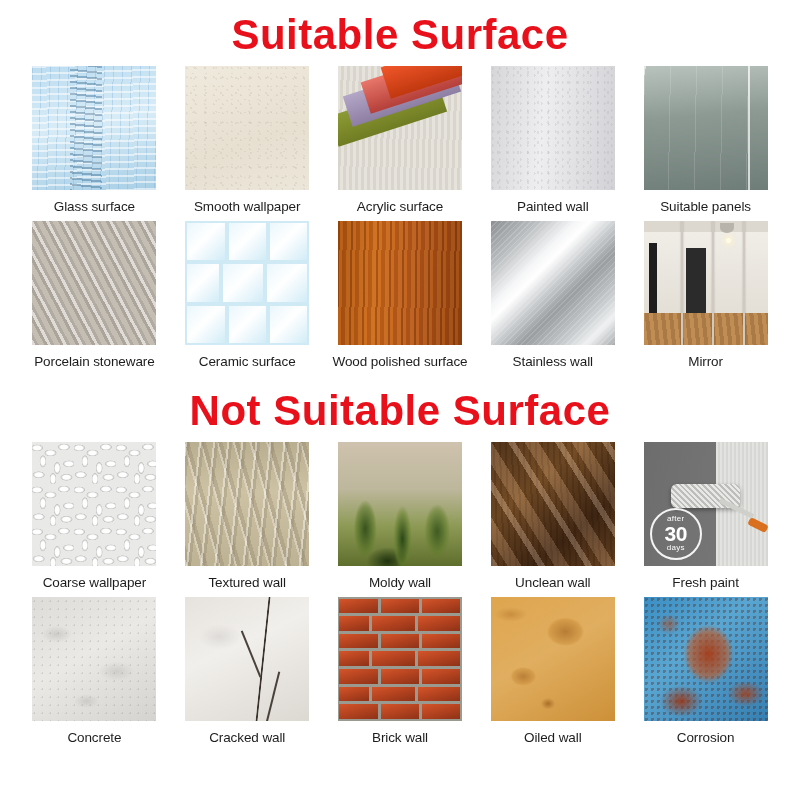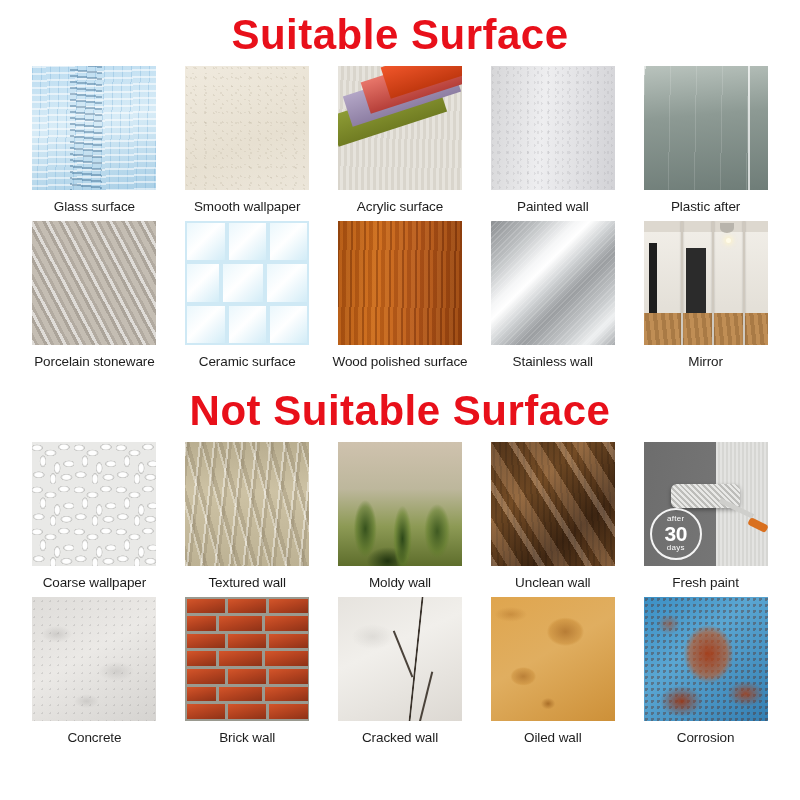--- a/index.html
+++ b/index.html
@@ -363,21 +363,21 @@
       <div class="caption">Acrylic surface</div>
     </div>
 
     <div class="cell">
       <div class="thumb tex-painted-wall"></div>
       <div class="caption">Painted wall</div>
     </div>
 
     <div class="cell">
       <div class="thumb tex-plastic-panels"></div>
-      <div class="caption">Plastic after</div>
+      <div class="caption">Suitable panels</div>
     </div>
   </div>
 
   <div class="grid-row">
 
     <div class="cell">
       <div class="thumb tex-porcelain"></div>
       <div class="caption">Porcelain stoneware</div>
     </div>
 
@@ -471,70 +471,70 @@
   </div>
 
   <div class="grid-row">
 
     <div class="cell">
       <div class="thumb tex-concrete"></div>
       <div class="caption">Concrete</div>
     </div>
 
     <div class="cell">
-      <div class="thumb tex-brick">
-        <div class="brick-row">
-          <div class="bk"></div>
-          <div class="bk"></div>
-          <div class="bk"></div>
-        </div>
-        <div class="brick-row off">
-          <div class="bk"></div>
-          <div class="bk"></div>
-          <div class="bk"></div>
-        </div>
-        <div class="brick-row">
-          <div class="bk"></div>
-          <div class="bk"></div>
-          <div class="bk"></div>
-        </div>
-        <div class="brick-row off">
-          <div class="bk"></div>
-          <div class="bk"></div>
-          <div class="bk"></div>
-        </div>
-        <div class="brick-row">
-          <div class="bk"></div>
-          <div class="bk"></div>
-          <div class="bk"></div>
-        </div>
-        <div class="brick-row off">
-          <div class="bk"></div>
-          <div class="bk"></div>
-          <div class="bk"></div>
-        </div>
-        <div class="brick-row">
-          <div class="bk"></div>
-          <div class="bk"></div>
-          <div class="bk"></div>
-        </div>
-      </div>
-      <div class="caption">Brick wall</div>
-    </div>
-
-    <div class="cell">
       <div class="thumb tex-cracked">
         <div class="crack"></div>
         <div class="crack2"></div>
         <div class="crack3"></div>
       </div>
       <div class="caption">Cracked wall</div>
     </div>
 
     <div class="cell">
+      <div class="thumb tex-brick">
+        <div class="brick-row">
+          <div class="bk"></div>
+          <div class="bk"></div>
+          <div class="bk"></div>
+        </div>
+        <div class="brick-row off">
+          <div class="bk"></div>
+          <div class="bk"></div>
+          <div class="bk"></div>
+        </div>
+        <div class="brick-row">
+          <div class="bk"></div>
+          <div class="bk"></div>
+          <div class="bk"></div>
+        </div>
+        <div class="brick-row off">
+          <div class="bk"></div>
+          <div class="bk"></div>
+          <div class="bk"></div>
+        </div>
+        <div class="brick-row">
+          <div class="bk"></div>
+          <div class="bk"></div>
+          <div class="bk"></div>
+        </div>
+        <div class="brick-row off">
+          <div class="bk"></div>
+          <div class="bk"></div>
+          <div class="bk"></div>
+        </div>
+        <div class="brick-row">
+          <div class="bk"></div>
+          <div class="bk"></div>
+          <div class="bk"></div>
+        </div>
+      </div>
+      <div class="caption">Brick wall</div>
+    </div>
+
+    <div class="cell">
       <div class="thumb tex-oiled"></div>
       <div class="caption">Oiled wall</div>
     </div>
 
     <div class="cell">
       <div class="thumb tex-corrosion"></div>
       <div class="caption">Corrosion</div>
     </div>
   </div>
 

